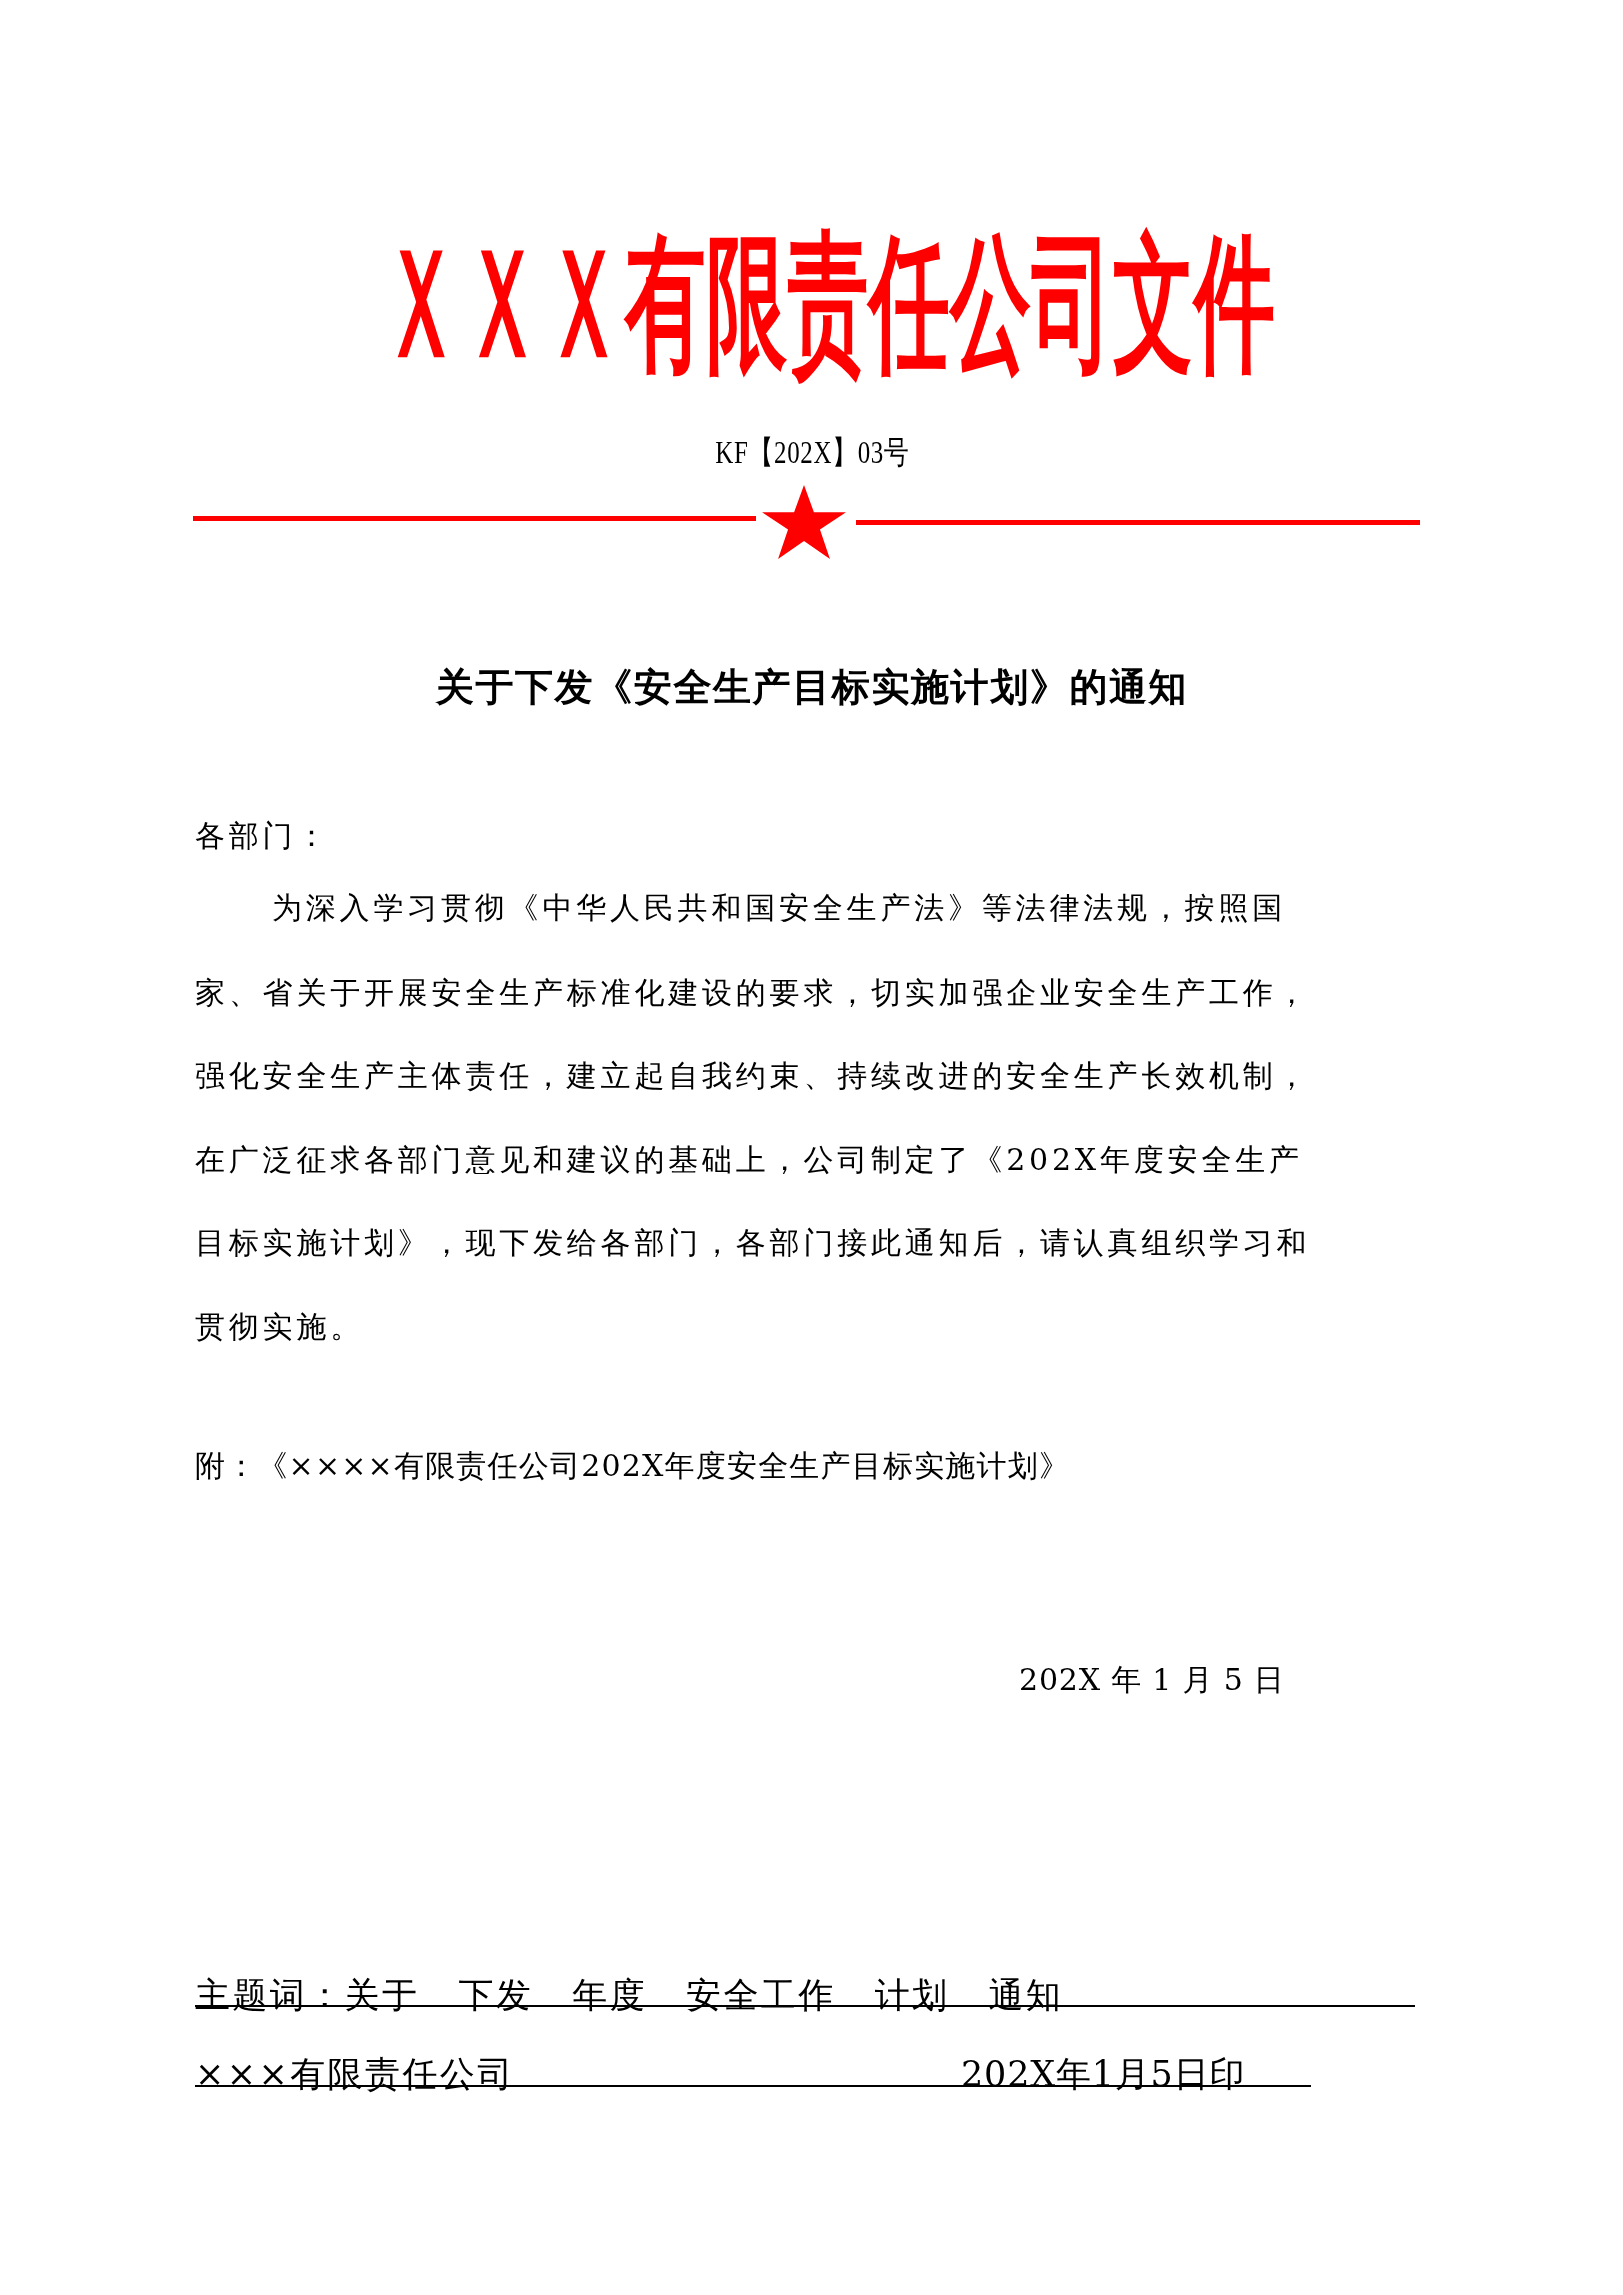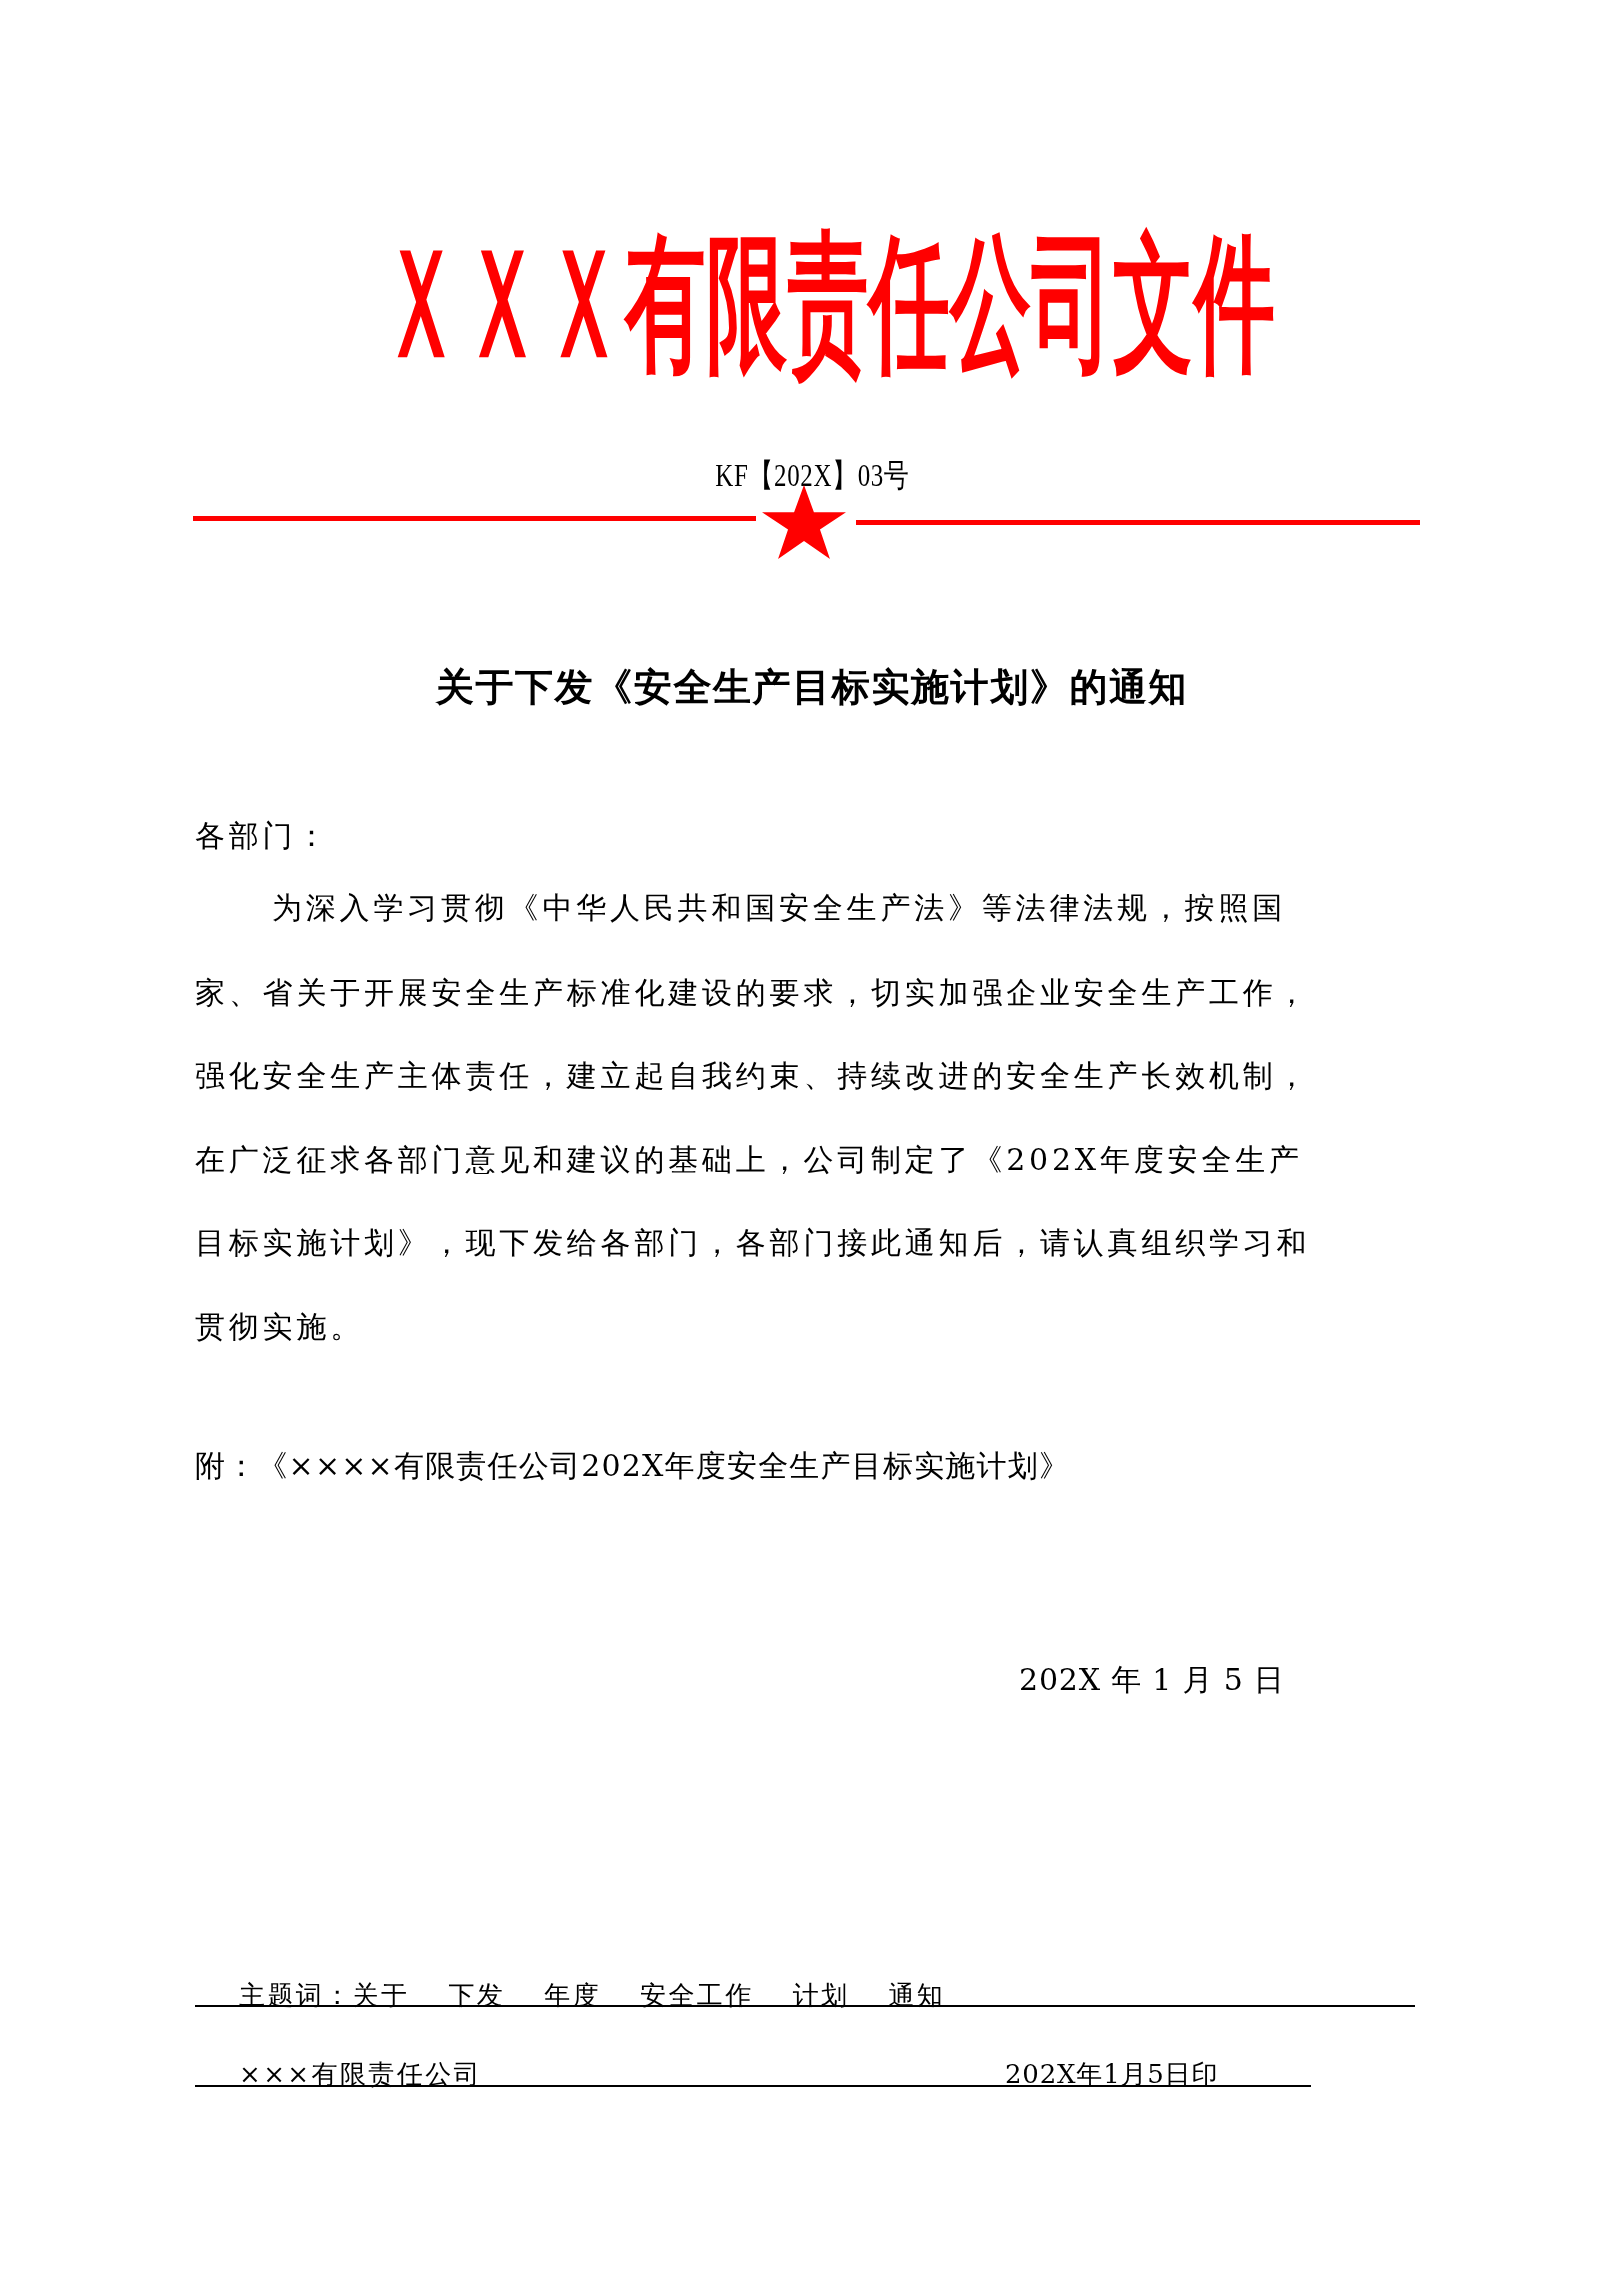--- a/index.html
+++ b/index.html
@@ -32,21 +32,20 @@
       color: #ff0000;
       transform: scaleX(0.54);
       transform-origin: center center;
     }
 
     .doc-number {
       left: 0; width: 1624px; top: 428px; text-align: center;
       font-family: "Liberation Serif", "DejaVu Serif", serif;
       font-size: 32px;
       line-height: 48px;
-      margin-top: 23px;
     }
     .doc-number-inner {
       display: inline-block;
       transform: scaleX(0.78);
       letter-spacing: 0.8px;
     }
 
     .red-rule {
       position: absolute;
       background: #ff0000;
@@ -74,25 +73,24 @@
       font-size: 30px;
       line-height: 48px;
       letter-spacing: 3.8px;
       white-space: nowrap;
     }
 
     .footer-line {
       position: absolute;
       left: 195px;
       font-family: "DejaVu Serif", "Liberation Serif", serif;
-      font-size: 26px;
+      font-size: 35px;
       line-height: 48px;
       letter-spacing: 2.4px;
       white-space: nowrap;
-      margin-left: 44px;
     }
     .footer-rule {
       position: absolute;
       left: 195px;
       height: 2.4px;
       background: #000000;
     }
     .kw { display: inline-block; margin-right: 39px; }
     .kw:last-child { margin-right: 0; }
   </style>

